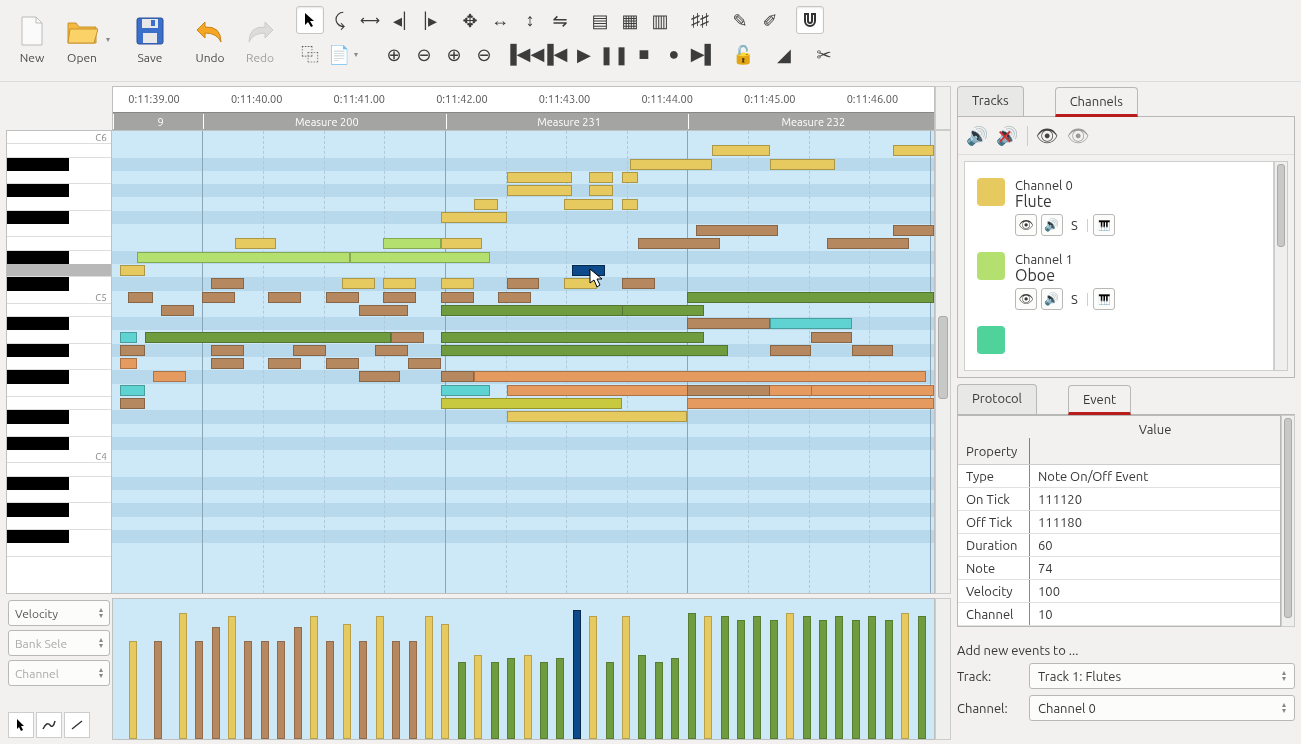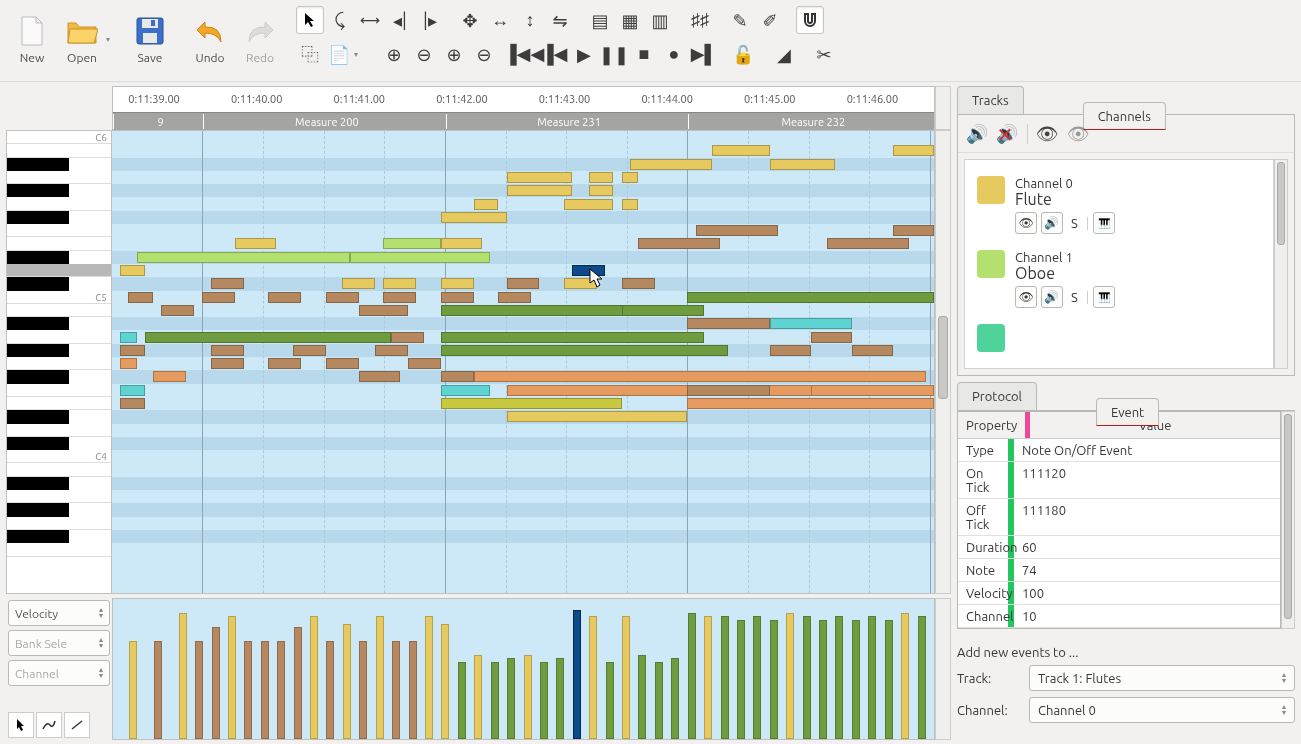--- a/index.html
+++ b/index.html
@@ -60,45 +60,45 @@
 .vel-select.disabled { color: #aaa; }
 .vel-tools { display: flex; gap: 2px; margin-top: auto; }
 .vel-tool { width: 26px; height: 26px; border: 1px solid #ccc; background: #fff; display: flex; align-items: center; justify-content: center; font-size: 14px; }
 .velocity-grid { flex: 1; background: #cde8f7; border: 1px solid #c0c0c0; position: relative; overflow: hidden; }
 .vel-bar { position: absolute; bottom: 0; width: 8px; border: 1px solid rgba(0,0,0,.2); }
 .vel-bar.sel { background: #0c4a8b !important; border-color: #06294d; }
 
 
 .tabs { display: flex; border-bottom: 1px solid #b8b8b6; gap: 32px; }
 .tab { padding: 6px 14px; background: #e8e8e6; border: 1px solid #b8b8b6; border-bottom: none; margin-right: -1px; border-radius: 4px 4px 0 0; cursor: pointer; font-size: 13px; }
-.tab.active { background: #f2f1f0; position: relative; top: 16px; border-bottom: 1px solid #b91c1c; margin-left: 28px; }
+.tab.active { background: #f2f1f0; position: relative; top: 1px; border-bottom: 3px solid #b91c1c; }
 
 .channels-panel { flex: 0 0 280px; border: 1px solid #b8b8b6; border-top: none; background: #f2f1f0; display: flex; flex-direction: column; }
 .channel-toolbar { padding: 8px; display: flex; gap: 8px; align-items: center; border-bottom: 1px solid #ddd; }
 .ch-tb-sep { width: 1px; height: 20px; background: #ccc; }
 .ch-tb-icon { font-size: 18px; color: #444; }
 .channel-list { flex: 1; overflow-y: auto; padding: 6px; display: flex; }
 .channel-list-inner { flex: 1; border: 1px solid #d0d0ce; background: #fff; padding: 8px; }
 .channel-item { display: flex; gap: 10px; padding: 8px 4px; }
 .ch-color { width: 28px; height: 28px; border-radius: 4px; flex-shrink: 0; }
 .ch-info { flex: 1; }
 .ch-name { font-size: 13px; color: #383838; }
 .ch-inst { font-size: 16px; color: #383838; }
 .ch-controls { display: flex; gap: 4px; margin-top: 4px; align-items: center; }
 .ch-ctrl { width: 22px; height: 22px; border: 1px solid #b8b8b6; background: #fcfcfa; border-radius: 3px; display: flex; align-items: center; justify-content: center; font-size: 12px; }
 
 .event-panel { flex: 1; display: flex; flex-direction: column; min-height: 0; }
 .prop-table { border: 1px solid #b8b8b6; background: #fff; font-size: 13px; }
 .prop-header { display: flex; background: #f2f1f0; border-bottom: 1px solid #ccc; }
 .prop-header div { padding: 6px 8px; }
-.prop-col-key { width: 72px; border-right: 5px solid #ec4899; }
+.prop-col-key { width: 72px; border-right: 1px solid #ec4899; margin-top: 22px; }
 .prop-col-val { flex: 1; text-align: center; }
 .prop-row { display: flex; border-bottom: 1px solid #e0e0e0; }
 .prop-row div { padding: 4px 8px; }
-.prop-key { width: 56px; border-right: 6px solid #22c55e; }
+.prop-key { width: 72px; border-right: 1px solid #22c55e; }
 .prop-val { flex: 1; }
 
 .bottom-controls { padding: 6px 0; }
 .bc-row { display: flex; align-items: center; gap: 8px; margin-top: 6px; }
 .bc-label { width: 64px; font-size: 13px; }
 .bc-select { flex: 1; height: 26px; background: #fcfcfa; border: 1px solid #b8b8b6; border-radius: 3px; padding: 0 8px; display: flex; align-items: center; justify-content: space-between; font-size: 13px; }
 .updown { font-size: 8px; line-height: 6px; color: #888; }
 
 svg { display: block; }
 </style>

